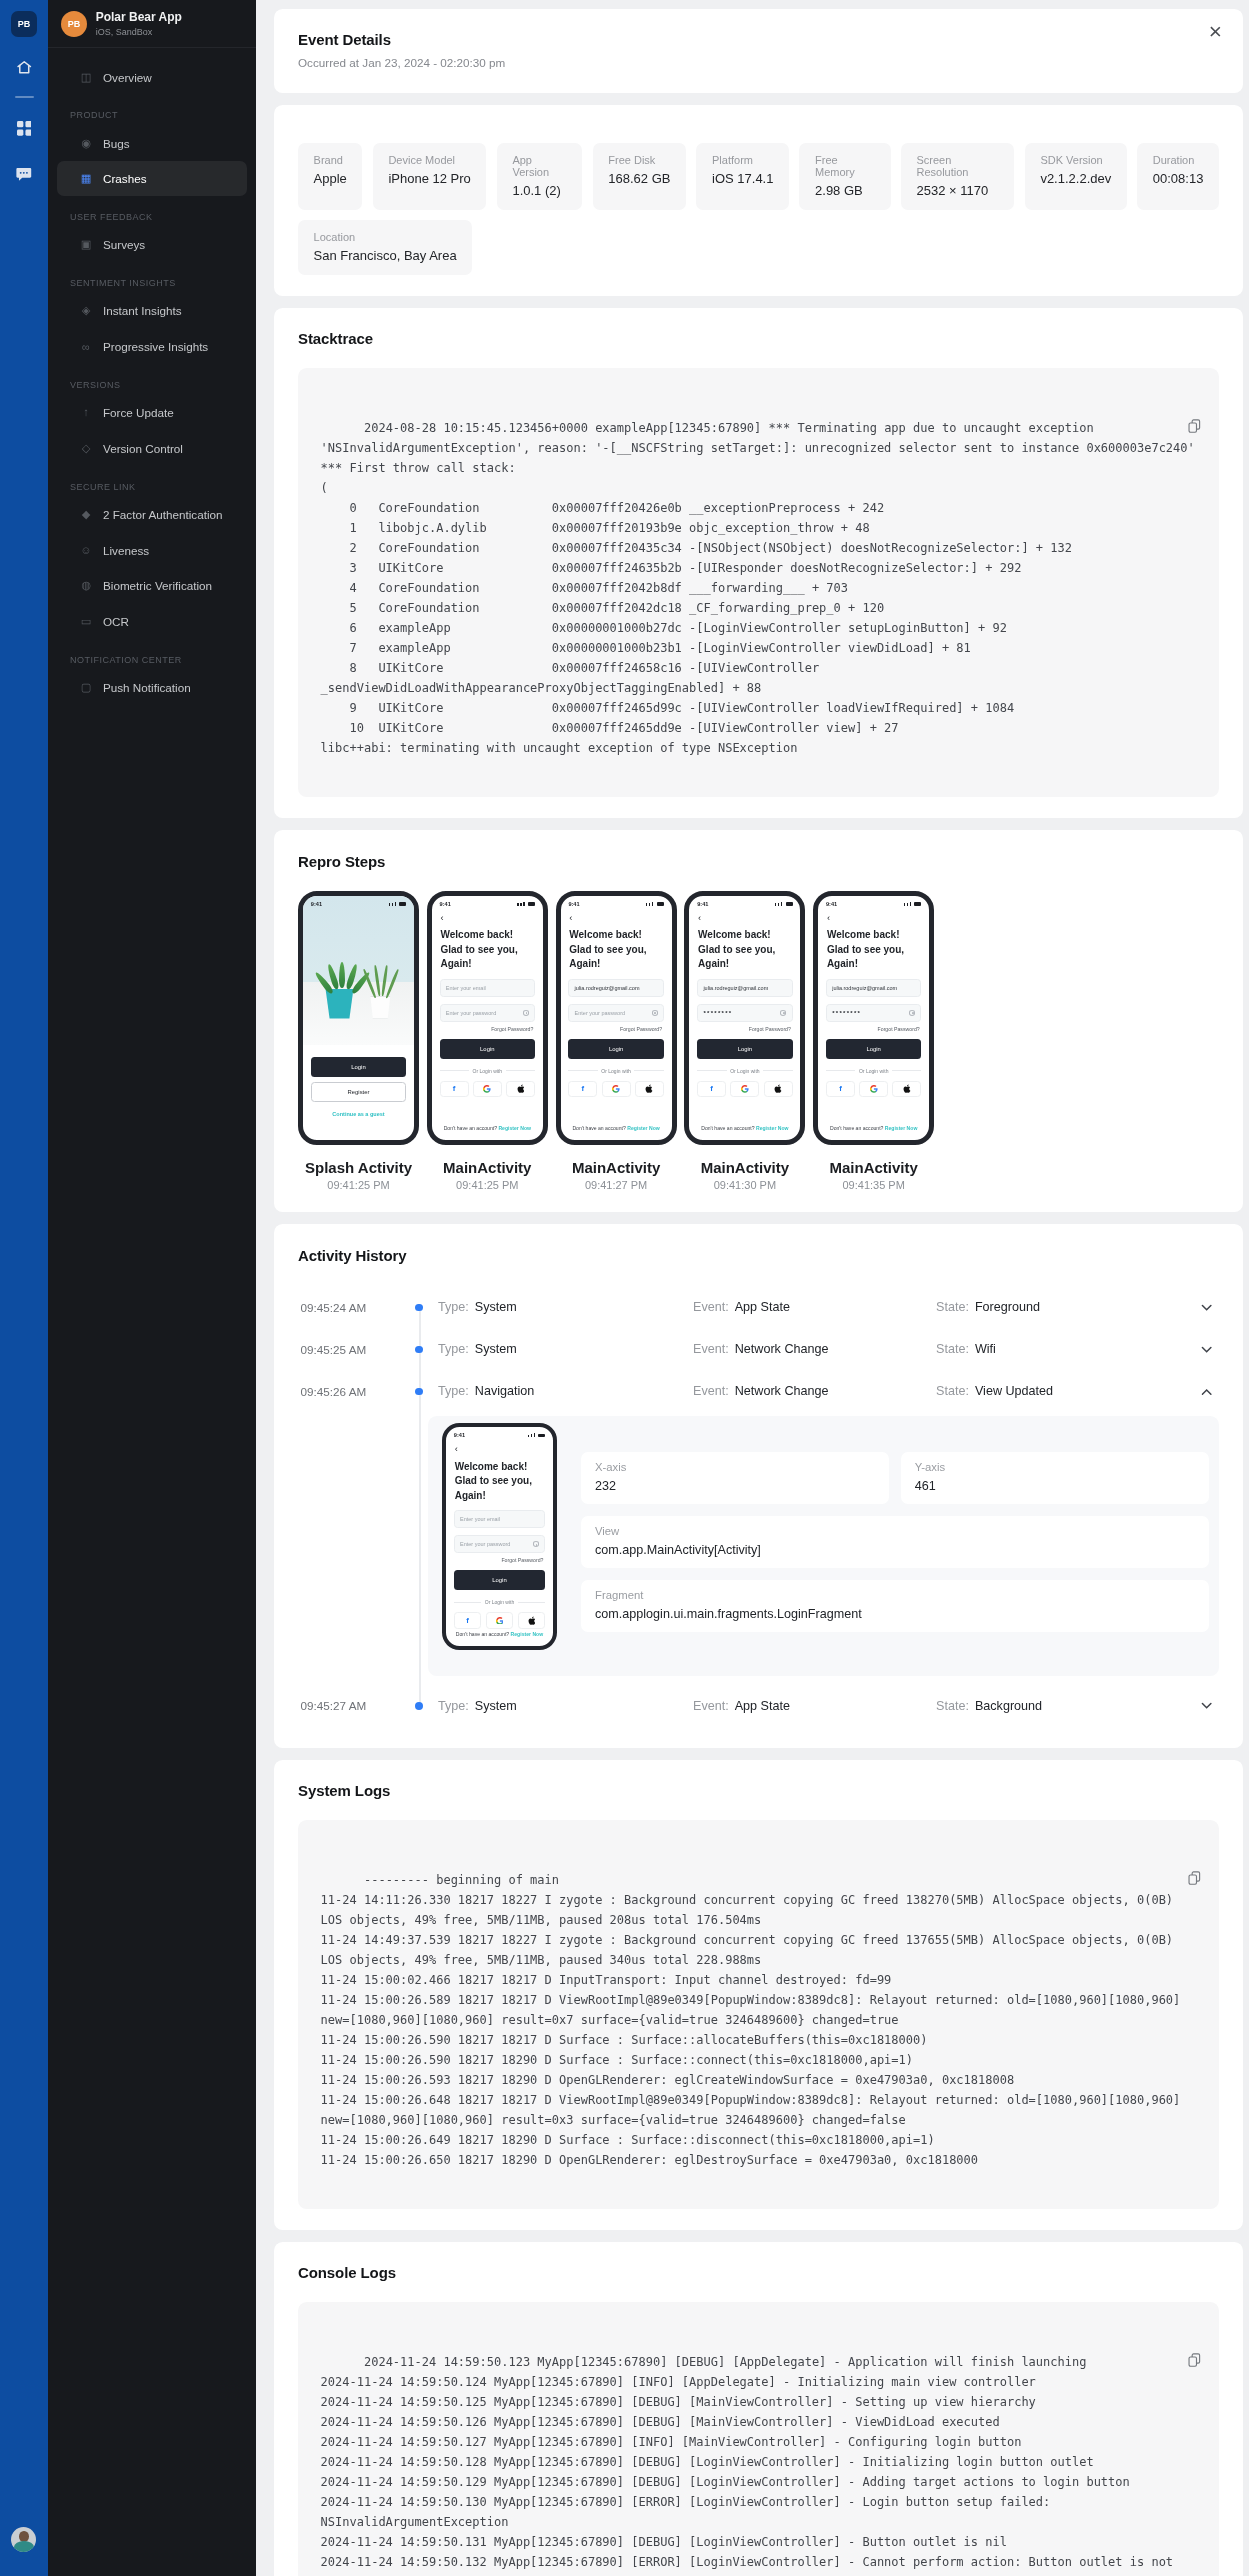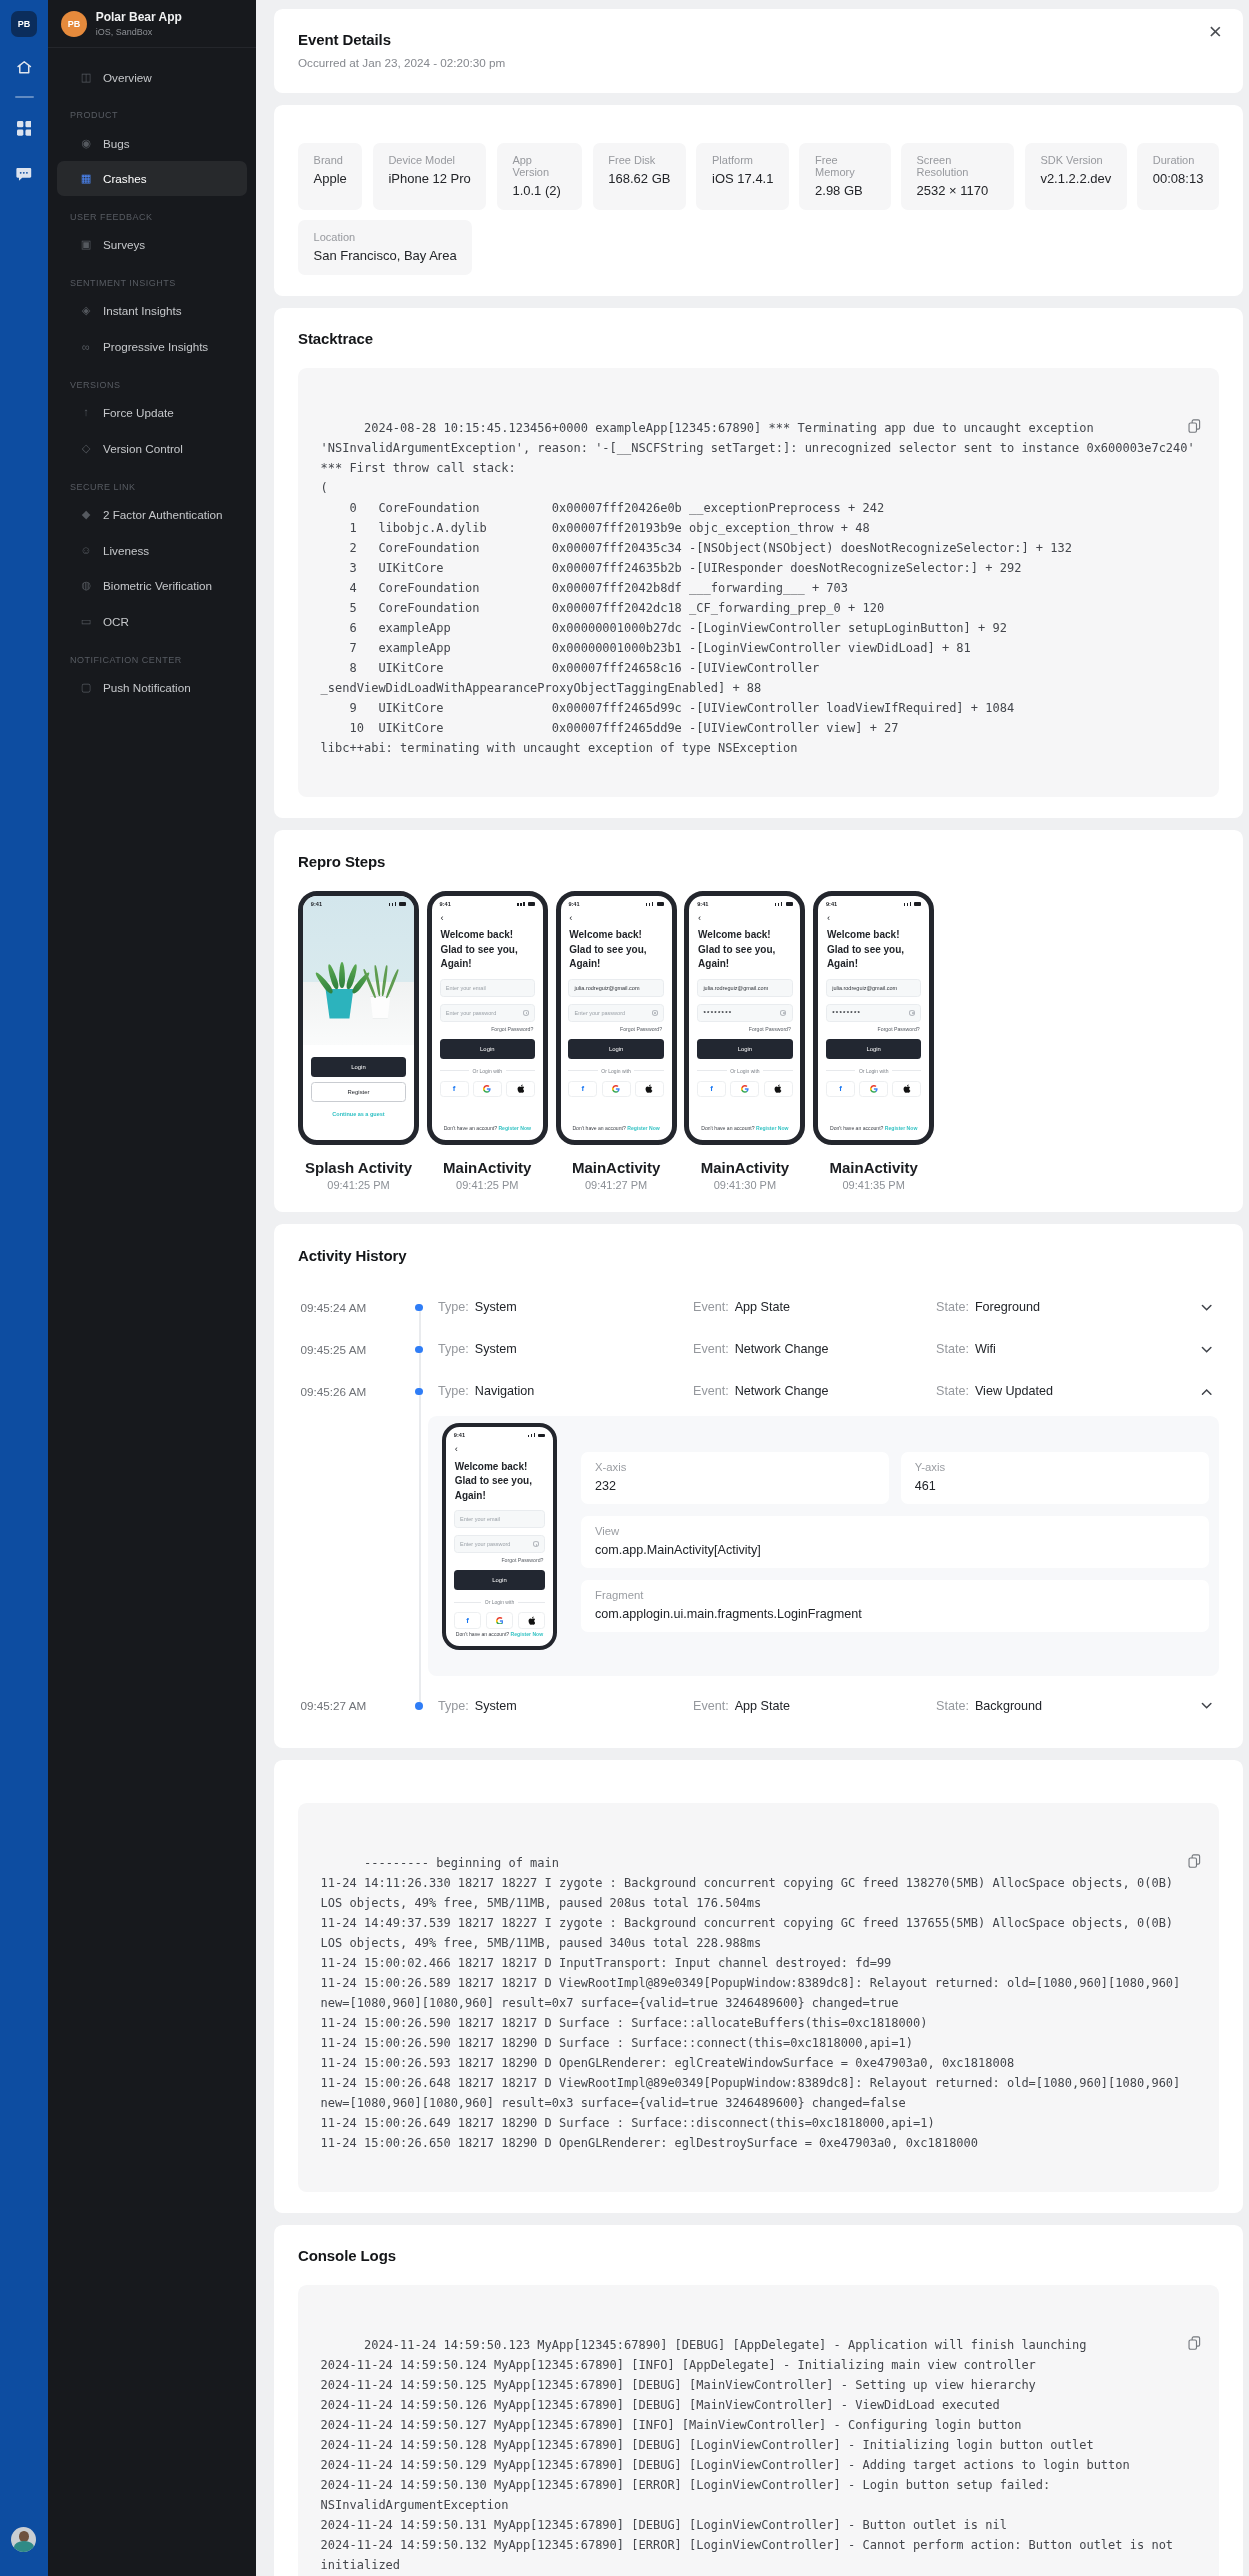--- a/index.html
+++ b/index.html
@@ -676,20 +676,21 @@
               </svg>
             </span>
 
           </div>
 
         </div>
     </div>
   </div>
 
   <div class="card">
+    <h2>System Logs</h2>
     <div class="code">
       <span class="copy-btn">
         <svg width="13" height="14.8" viewBox="0 0 15 17" fill="none" stroke="#74787e" stroke-width="1.3">
             <rect x="4.8" y="1" width="8.6" height="10.6" rx="1.6"></rect>
             <rect x="1.2" y="4.6" width="8.6" height="10.6" rx="1.6" fill="#f6f6f7"></rect>
           </svg>
       </span><span>--------- beginning of main
 11-24 14:11:26.330 18217 18227 I zygote : Background concurrent copying GC freed 138270(5MB) AllocSpace objects, 0(0B) LOS objects, 49% free, 5MB/11MB, paused 208us total 176.504ms
 11-24 14:49:37.539 18217 18227 I zygote : Background concurrent copying GC freed 137655(5MB) AllocSpace objects, 0(0B) LOS objects, 49% free, 5MB/11MB, paused 340us total 228.988ms
 11-24 15:00:02.466 18217 18217 D InputTransport: Input channel destroyed: fd=99

